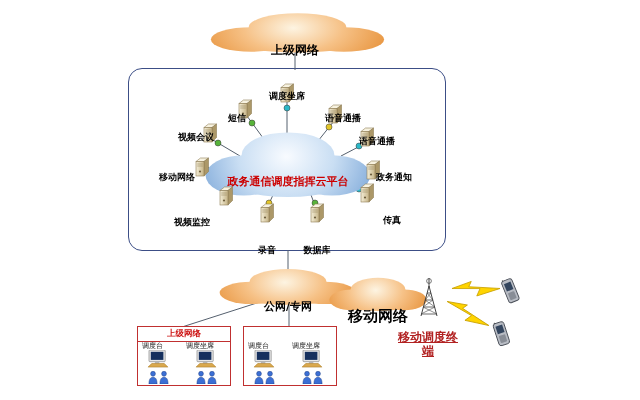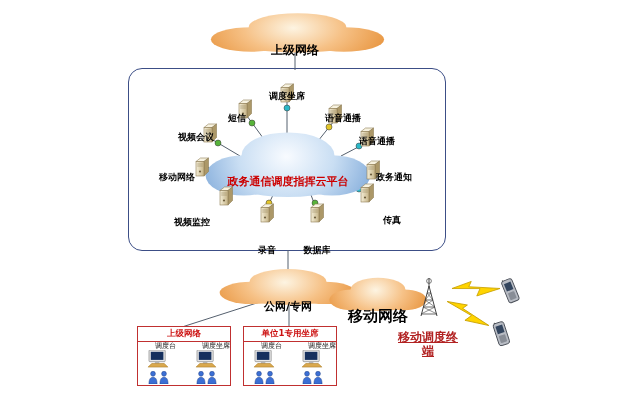--- a/index.html
+++ b/index.html
@@ -12,21 +12,21 @@
   .red-text { color:#cc0000; }
   .maroon-text { color:#b22222; font-weight:bold; }
   .main-box { position:absolute; left:128px; top:68px; width:318px; height:183px;
               border:1.5px solid #3c4e86; border-radius:14px; background:#ffffff; }
   .overlay { position:absolute; left:0; top:0; pointer-events:none; }
   .seat-box { position:absolute; top:326px; width:94px; height:60px;
               border:1px solid #c03030; background:#ffffff; }
   .seat-title { position:absolute; left:0; top:0; width:100%; text-align:center;
                 color:#cc1111; font-weight:bold; font-size:8.5px;
                 border-bottom:1px solid #c03030; padding:1px 0; }
-  .console-lbl { position:absolute; font-size:7px; color:#111; text-align:right; white-space:nowrap; }
+  .console-lbl { position:absolute; font-size:7px; color:#111; text-align:left; white-space:nowrap; }
 </style>
 </head>
 <body>
 
 <svg width="0" height="0" style="position:absolute" aria-hidden="true">
   <defs>
     <radialGradient id="gradOrange" gradientUnits="userSpaceOnUse" cx="105" cy="44" r="118">
       <stop offset="0%" stop-color="#fdf4e2"></stop>
       <stop offset="50%" stop-color="#f6c186"></stop>
       <stop offset="100%" stop-color="#e8953f"></stop>
@@ -223,21 +223,20 @@
       </svg>
     <svg class="abs" style="left:58px;top:44px" width="10" height="13" viewBox="0 0 12 16">
         <use href="#person"></use>
       </svg>
     <svg class="abs" style="left:69px;top:44px" width="10" height="13" viewBox="0 0 12 16">
         <use href="#person"></use>
       </svg>
   </div>
 
   <div class="seat-box" style="left:243px">
-    <div class="seat-title">单位1专用坐席</div>
     <div class="console-lbl" style="left:4px;top:14px;width:34px">调度台</div>
     <div class="console-lbl" style="left:48px;top:14px;width:44px">调度坐席</div>
     <svg class="abs" style="left:8px;top:23px" width="24" height="18" viewBox="0 0 26 20">
         <use href="#console"></use>
       </svg>
     <svg class="abs" style="left:56px;top:23px" width="24" height="18" viewBox="0 0 26 20">
         <use href="#console"></use>
       </svg>
     <svg class="abs" style="left:10px;top:44px" width="10" height="13" viewBox="0 0 12 16">
         <use href="#person"></use>

